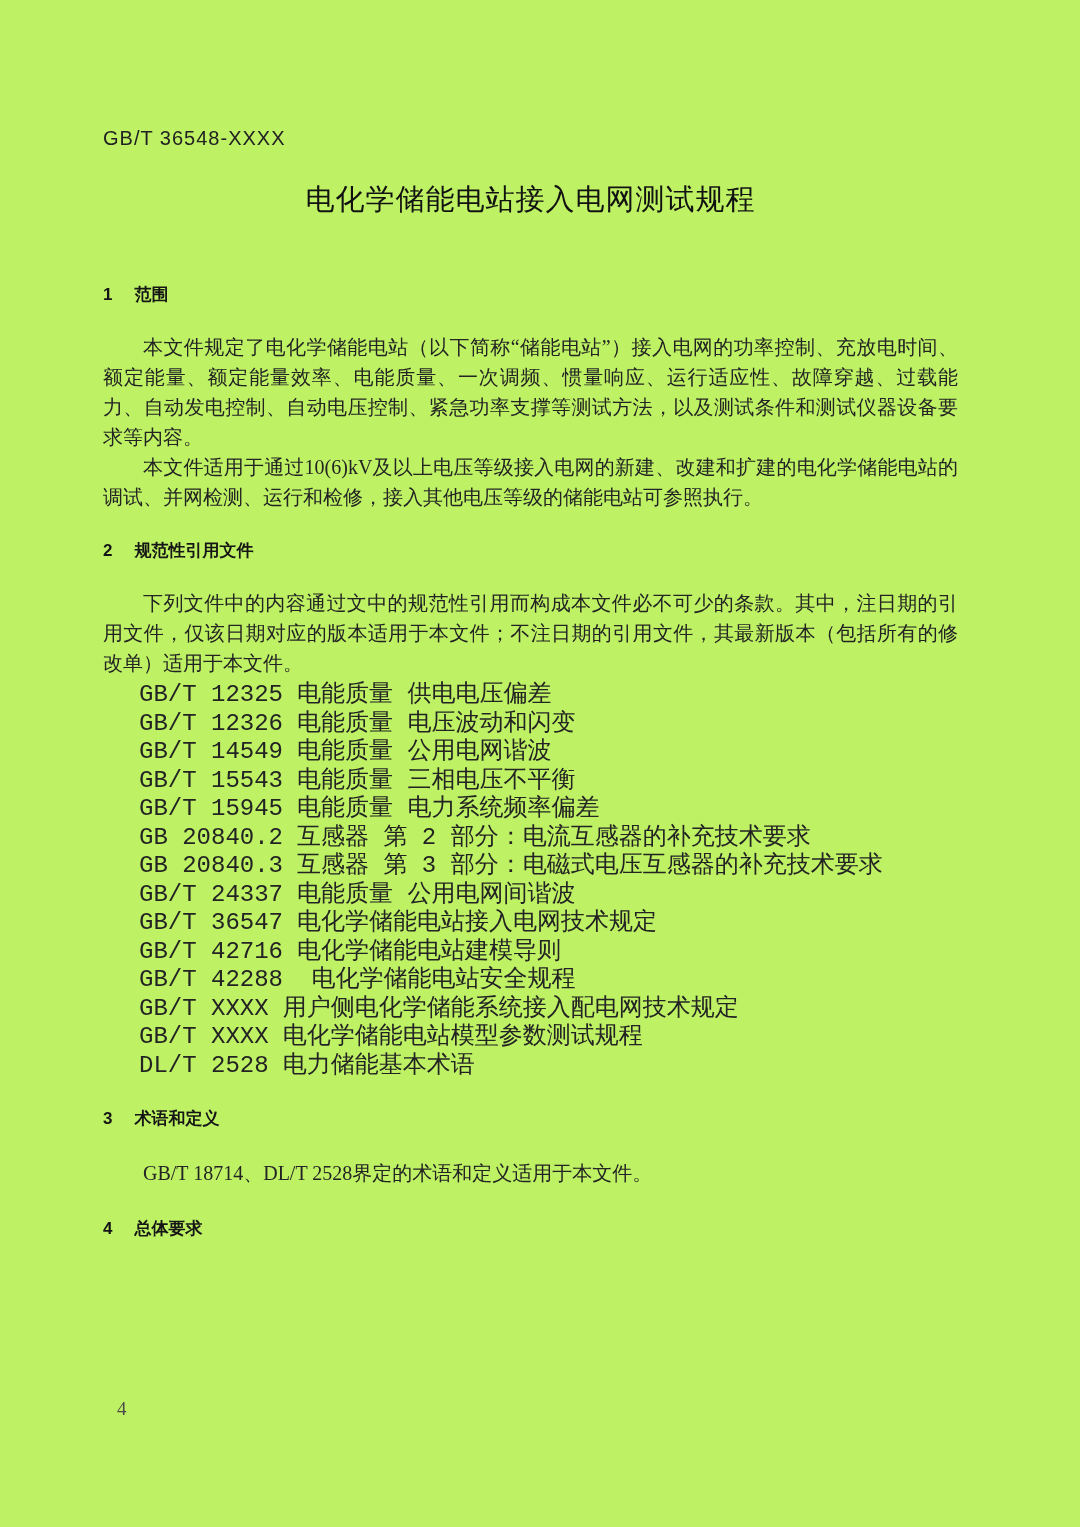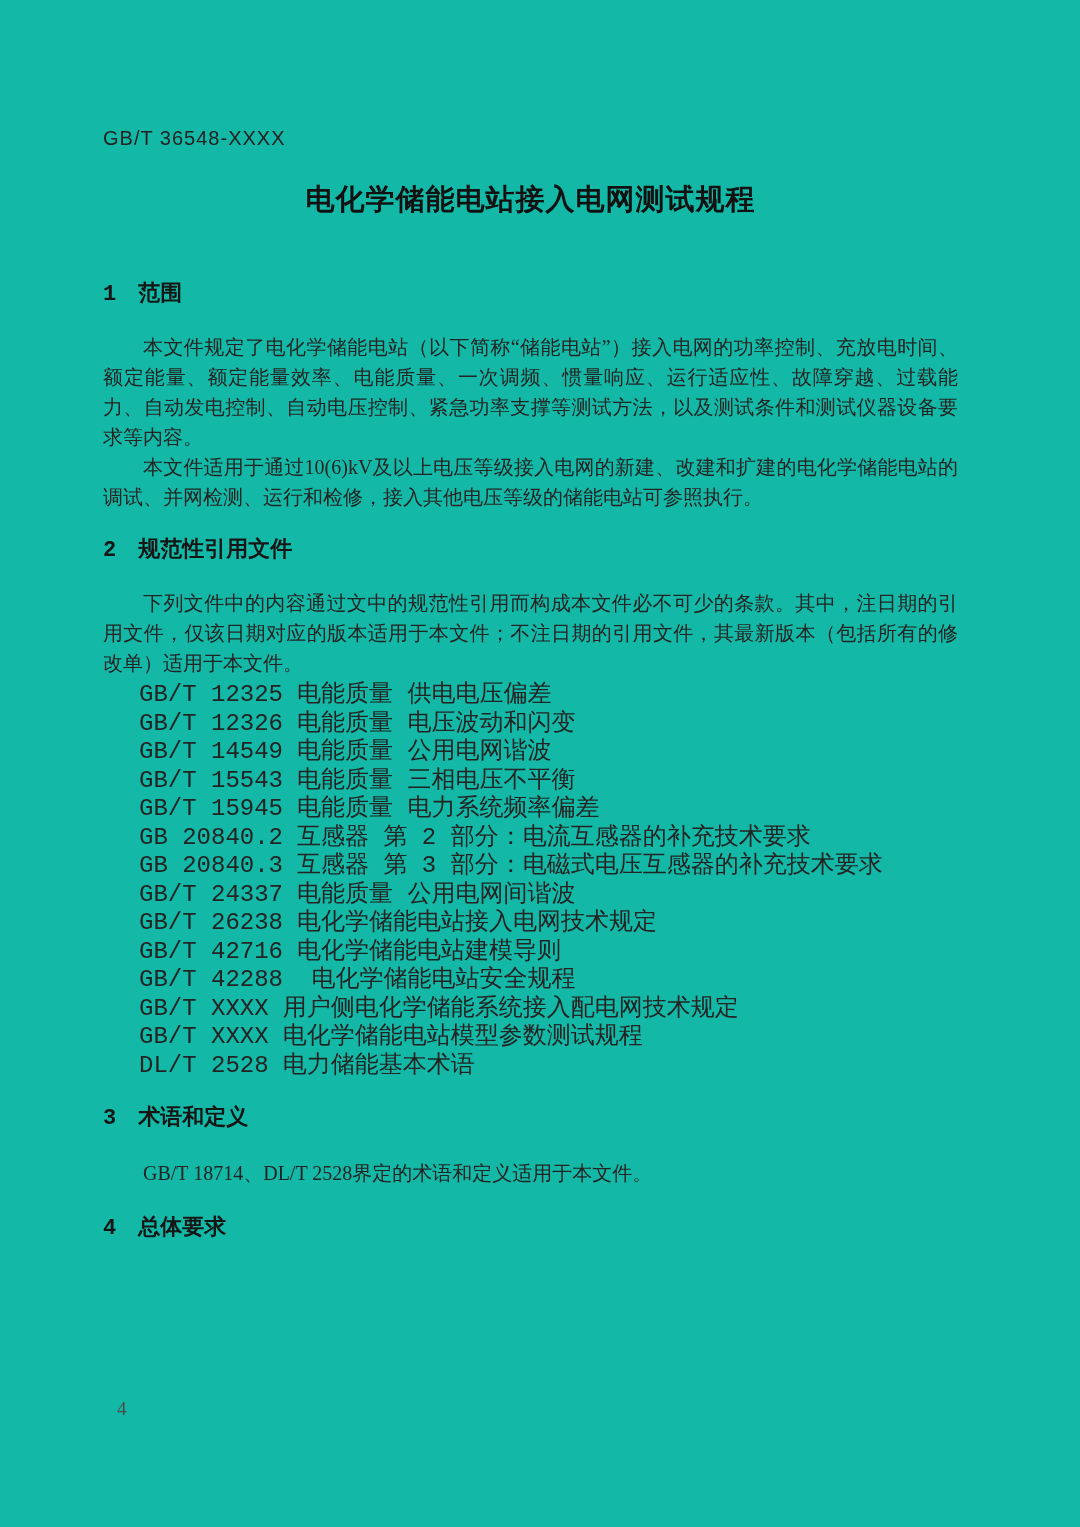--- a/index.html
+++ b/index.html
@@ -1,21 +1,21 @@
 <!DOCTYPE html>
 <html><head>
 <meta charset="utf-8">
 <style>
   html, body { margin: 0; padding: 0; background: #e9e9e9; }
   .page {
     position: relative;
     width: 1080px;
     height: 1527px;
     margin: 0 auto;
-    background: #14b8a6;
+    background: #bef264;
     color: #1e1e1e;
     overflow: hidden;
   }
   .content {
     position: absolute;
     left: 103px;
     top: 0;
     width: 855px;
   }
   .doc-code {
@@ -23,30 +23,30 @@
     font-family: "Liberation Sans", sans-serif;
     font-size: 20px;
     line-height: 24px;
     letter-spacing: 1px;
     color: #222;
   }
   .doc-title {
     margin-top: 28px;
     text-align: center;
     font-family: "Liberation Sans", sans-serif;
-    font-weight: bold;
+    font-weight: normal;
     font-size: 29px;
     line-height: 42px;
     letter-spacing: 1px;
     color: #111;
   }
   .section-heading {
-    font-family: Liberation Mono, monospace;
+    font-family: Liberation Sans, sans-serif;
     font-weight: bold;
-    font-size: 22px;
+    font-size: 17px;
     line-height: 26px;
     color: #151515;
     margin: 0;
   }
   .section-heading .sec-num { margin-right: 22px; }
   .body-para {
     font-family: "Liberation Serif", serif;
     font-size: 20px;
     line-height: 30px;
     text-align: justify;
@@ -119,21 +119,21 @@
 
     <div class="refs-list">
       <div class="ref-line"><span class="ref-code">GB/T 12325</span><span>电能质量  供电电压偏差</span></div>
       <div class="ref-line"><span class="ref-code">GB/T 12326</span><span>电能质量  电压波动和闪变</span></div>
       <div class="ref-line"><span class="ref-code">GB/T 14549</span><span>电能质量  公用电网谐波</span></div>
       <div class="ref-line"><span class="ref-code">GB/T 15543</span><span>电能质量  三相电压不平衡</span></div>
       <div class="ref-line"><span class="ref-code">GB/T 15945</span><span>电能质量  电力系统频率偏差</span></div>
       <div class="ref-line"><span class="ref-code">GB 20840.2</span><span>互感器  第 2 部分：电流互感器的补充技术要求</span></div>
       <div class="ref-line"><span class="ref-code">GB 20840.3</span><span>互感器  第 3 部分：电磁式电压互感器的补充技术要求</span></div>
       <div class="ref-line"><span class="ref-code">GB/T 24337</span><span>电能质量  公用电网间谐波</span></div>
-      <div class="ref-line"><span class="ref-code">GB/T 26238</span><span>电化学储能电站接入电网技术规定</span></div>
+      <div class="ref-line"><span class="ref-code">GB/T 36547</span><span>电化学储能电站接入电网技术规定</span></div>
       <div class="ref-line"><span class="ref-code">GB/T 42716</span><span>电化学储能电站建模导则</span></div>
       <div class="ref-line"><span class="ref-code">GB/T 42288</span><span> 电化学储能电站安全规程</span></div>
       <div class="ref-line"><span class="ref-code">GB/T XXXX</span><span>用户侧电化学储能系统接入配电网技术规定</span></div>
       <div class="ref-line"><span class="ref-code">GB/T XXXX</span><span>电化学储能电站模型参数测试规程</span></div>
       <div class="ref-line"><span class="ref-code">DL/T 2528</span><span>电力储能基本术语</span></div>
     </div>
 
     <h2 class="section-heading heading-terms">
       <span class="sec-num">3</span><span>术语和定义</span>
     </h2>

